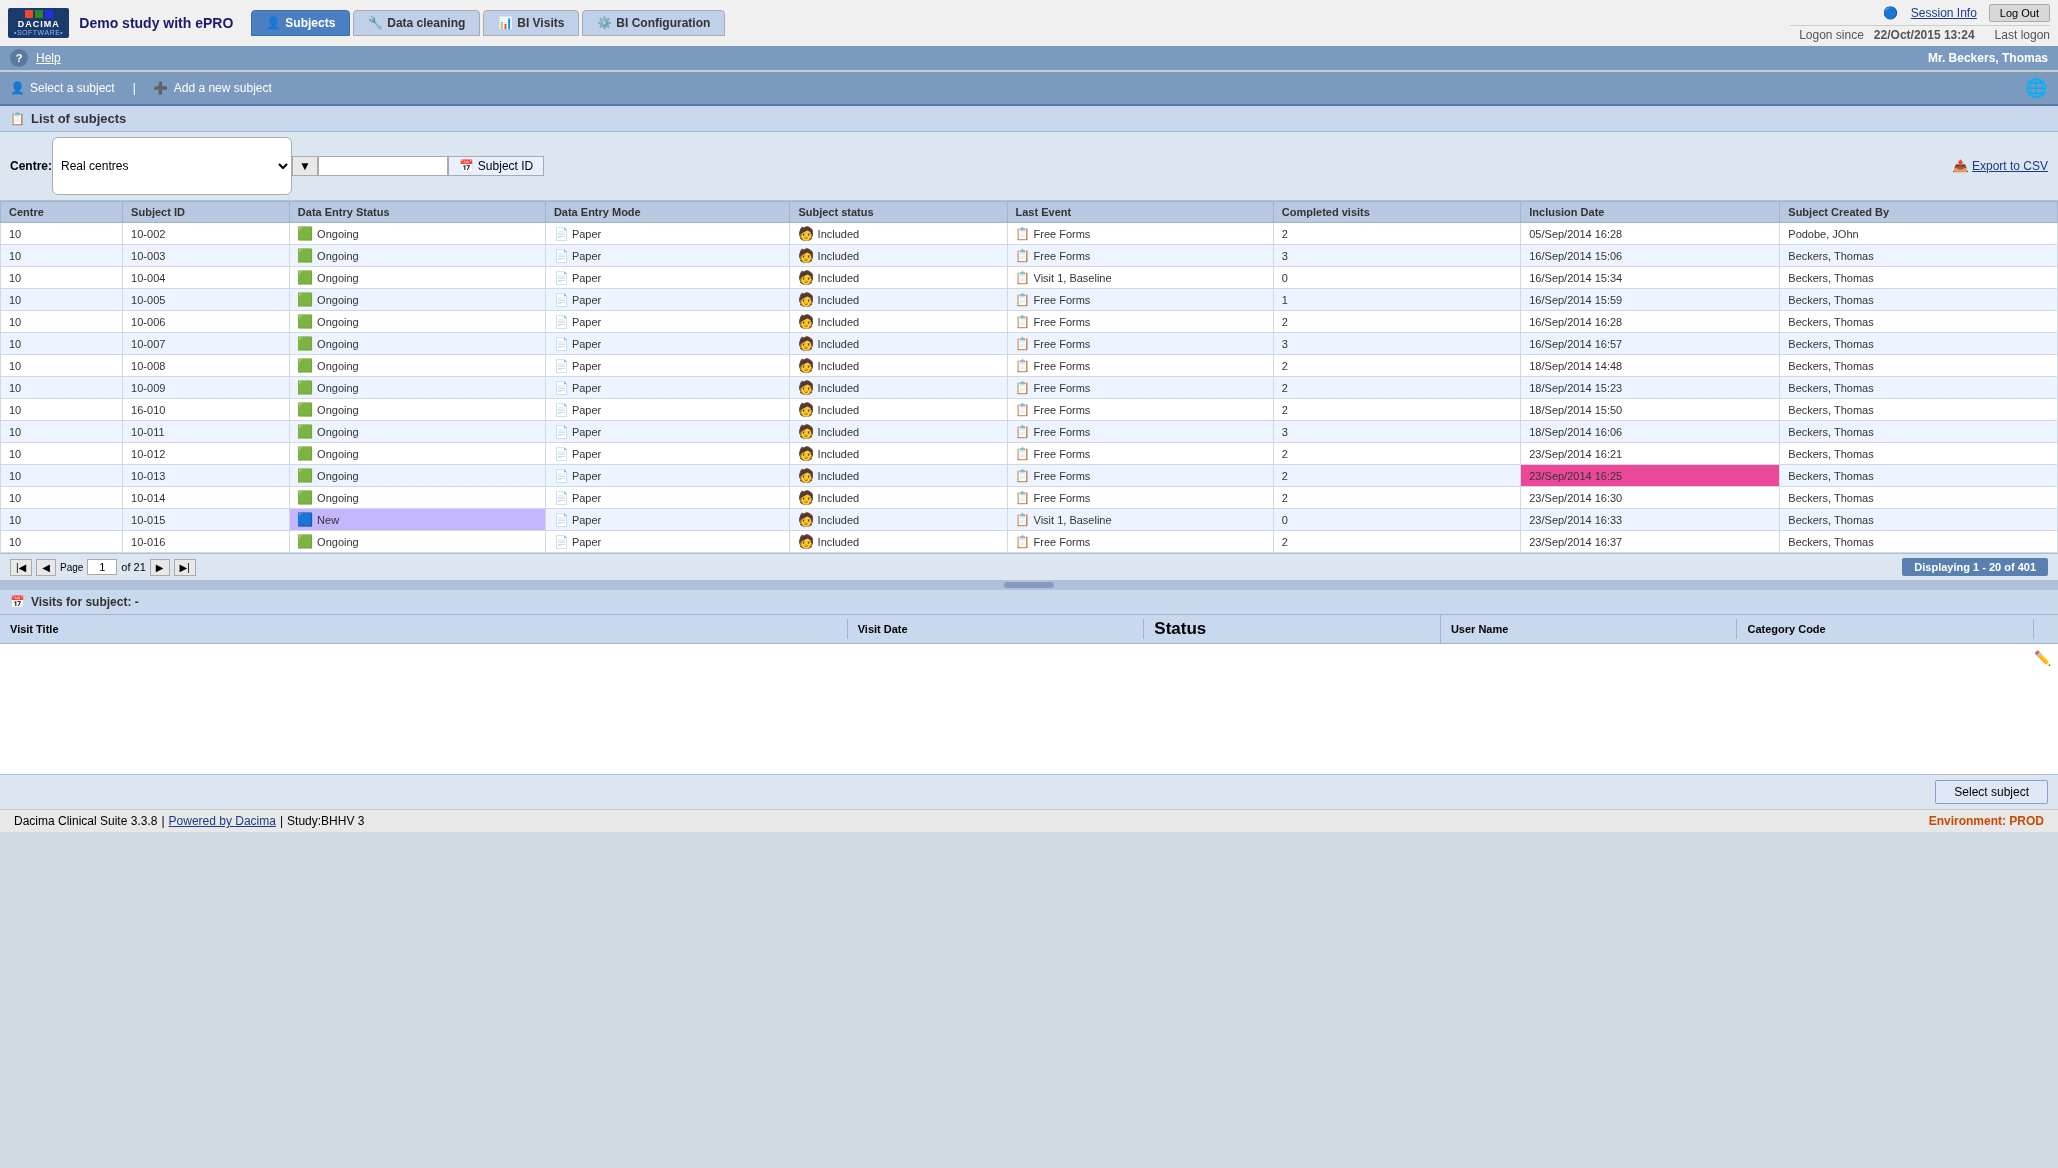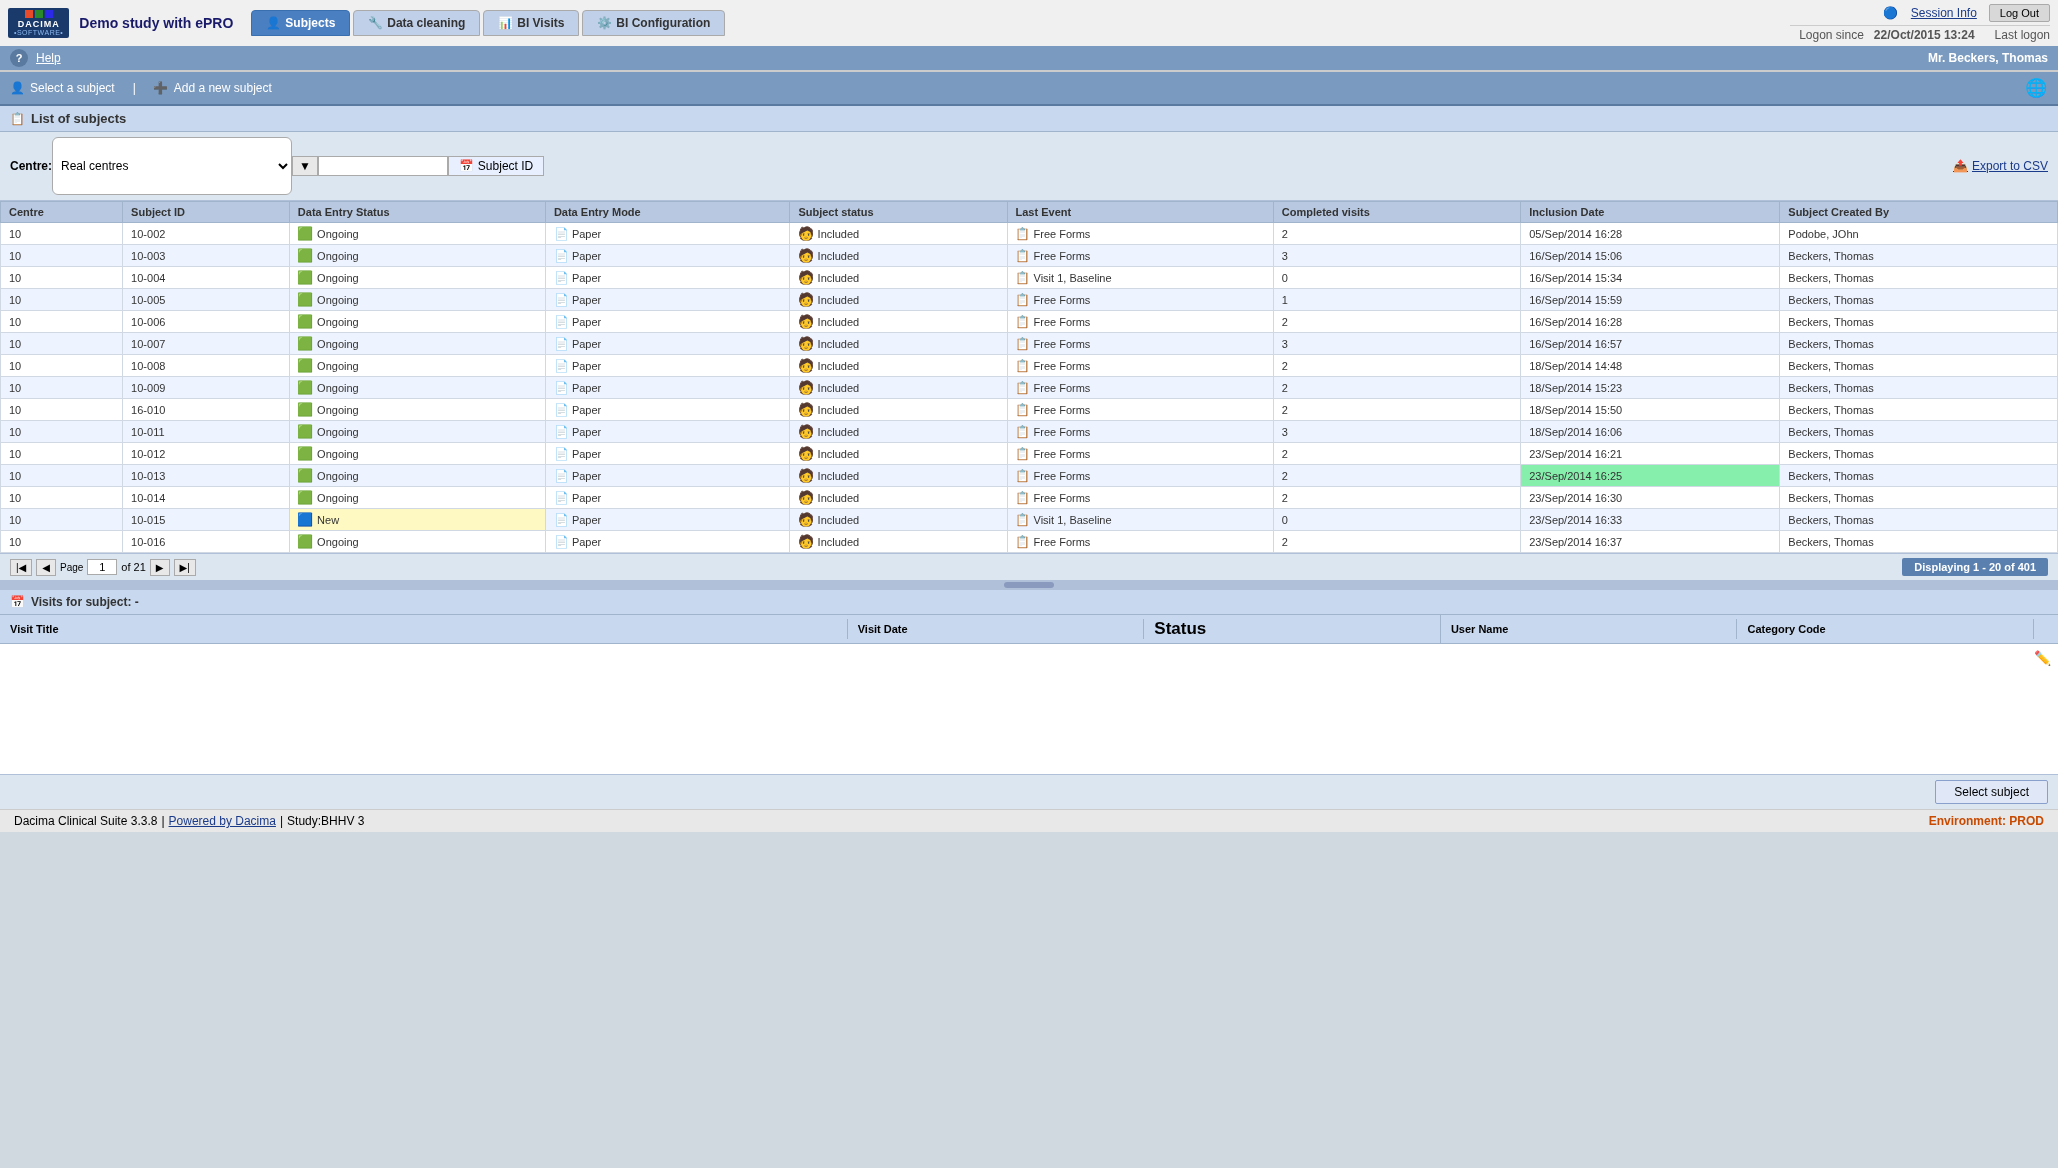--- a/index.html
+++ b/index.html
@@ -254,38 +254,38 @@
       <td style="background:white">Beckers, Thomas</td>
     </tr>
             <tr style="cursor: pointer;">
       <td style="background:#eef4ff">10</td>
       <td style="background:#eef4ff">10-013</td>
       <td style="background:#eef4ff"><span style="color:#2a8a2a;font-size:13px;">🟩</span> Ongoing</td>
       <td style="background:#eef4ff"><span style="color:#555;font-size:12px;">📄</span> Paper</td>
       <td style="background:#eef4ff"><span style="font-size:13px;">🧑</span> Included</td>
       <td style="background:#eef4ff"><span style="color:#c84a00;font-size:12px;">📋</span> Free Forms</td>
       <td style="background:#eef4ff">2</td>
-      <td style="background:#86efac">23/Sep/2014 16:25</td>
+      <td style="background:#ec4899">23/Sep/2014 16:25</td>
       <td style="background:#eef4ff">Beckers, Thomas</td>
     </tr>
             <tr style="cursor: pointer;">
       <td style="background:white">10</td>
       <td style="background:white">10-014</td>
       <td style="background:white"><span style="color:#2a8a2a;font-size:13px;">🟩</span> Ongoing</td>
       <td style="background:white"><span style="color:#555;font-size:12px;">📄</span> Paper</td>
       <td style="background:white"><span style="font-size:13px;">🧑</span> Included</td>
       <td style="background:white"><span style="color:#c84a00;font-size:12px;">📋</span> Free Forms</td>
       <td style="background:white">2</td>
       <td style="background:white">23/Sep/2014 16:30</td>
       <td style="background:white">Beckers, Thomas</td>
     </tr>
             <tr style="cursor: pointer;">
       <td style="background:#eef4ff">10</td>
       <td style="background:#eef4ff">10-015</td>
-      <td style="background:#fef9c3"><span style="color:#2a5ab8;font-size:13px;">🟦</span> New</td>
+      <td style="background:#c4b5fd"><span style="color:#2a5ab8;font-size:13px;">🟦</span> New</td>
       <td style="background:#eef4ff"><span style="color:#555;font-size:12px;">📄</span> Paper</td>
       <td style="background:#eef4ff"><span style="font-size:13px;">🧑</span> Included</td>
       <td style="background:#eef4ff"><span style="color:#c84a00;font-size:12px;">📋</span> Visit 1, Baseline</td>
       <td style="background:#eef4ff">0</td>
       <td style="background:#eef4ff">23/Sep/2014 16:33</td>
       <td style="background:#eef4ff">Beckers, Thomas</td>
     </tr>
             <tr style="cursor: pointer;">
       <td style="background:white">10</td>
       <td style="background:white">10-016</td>

